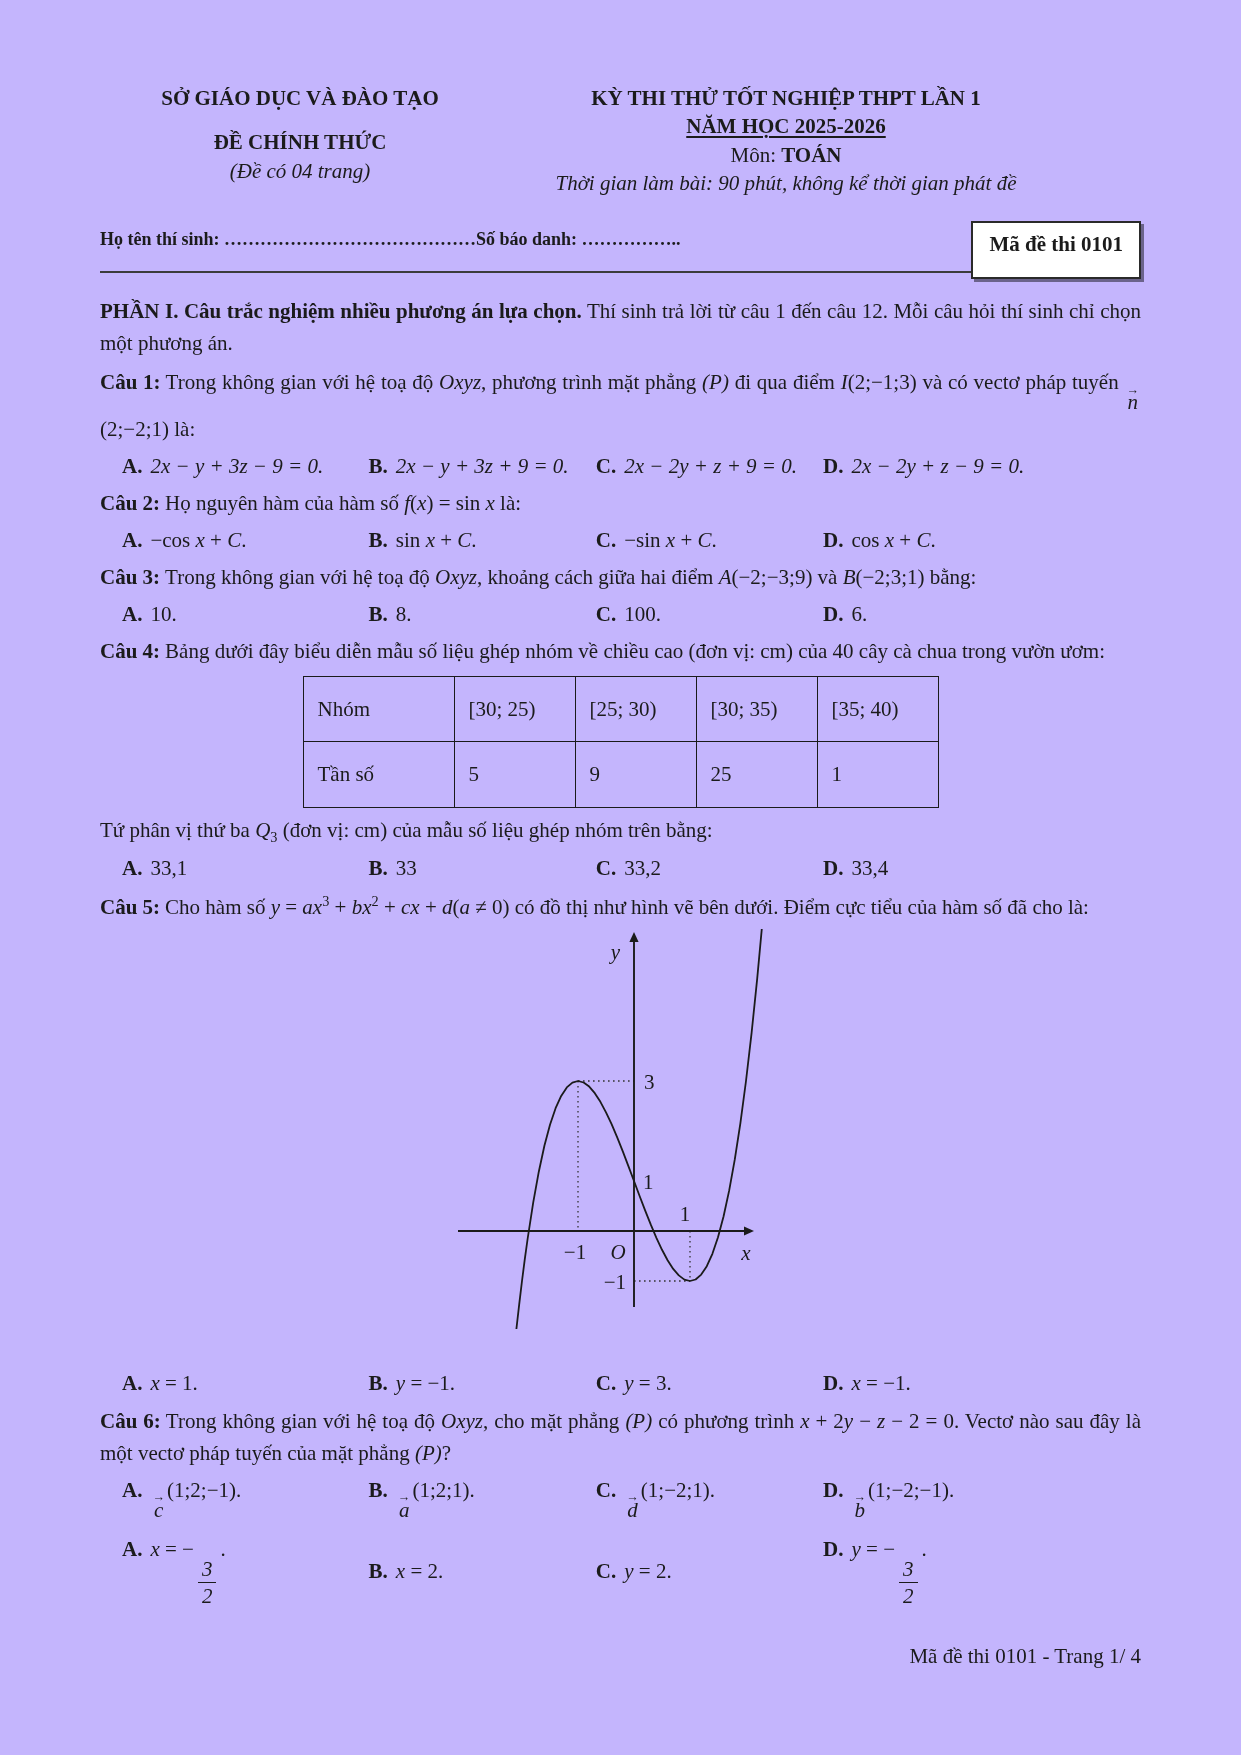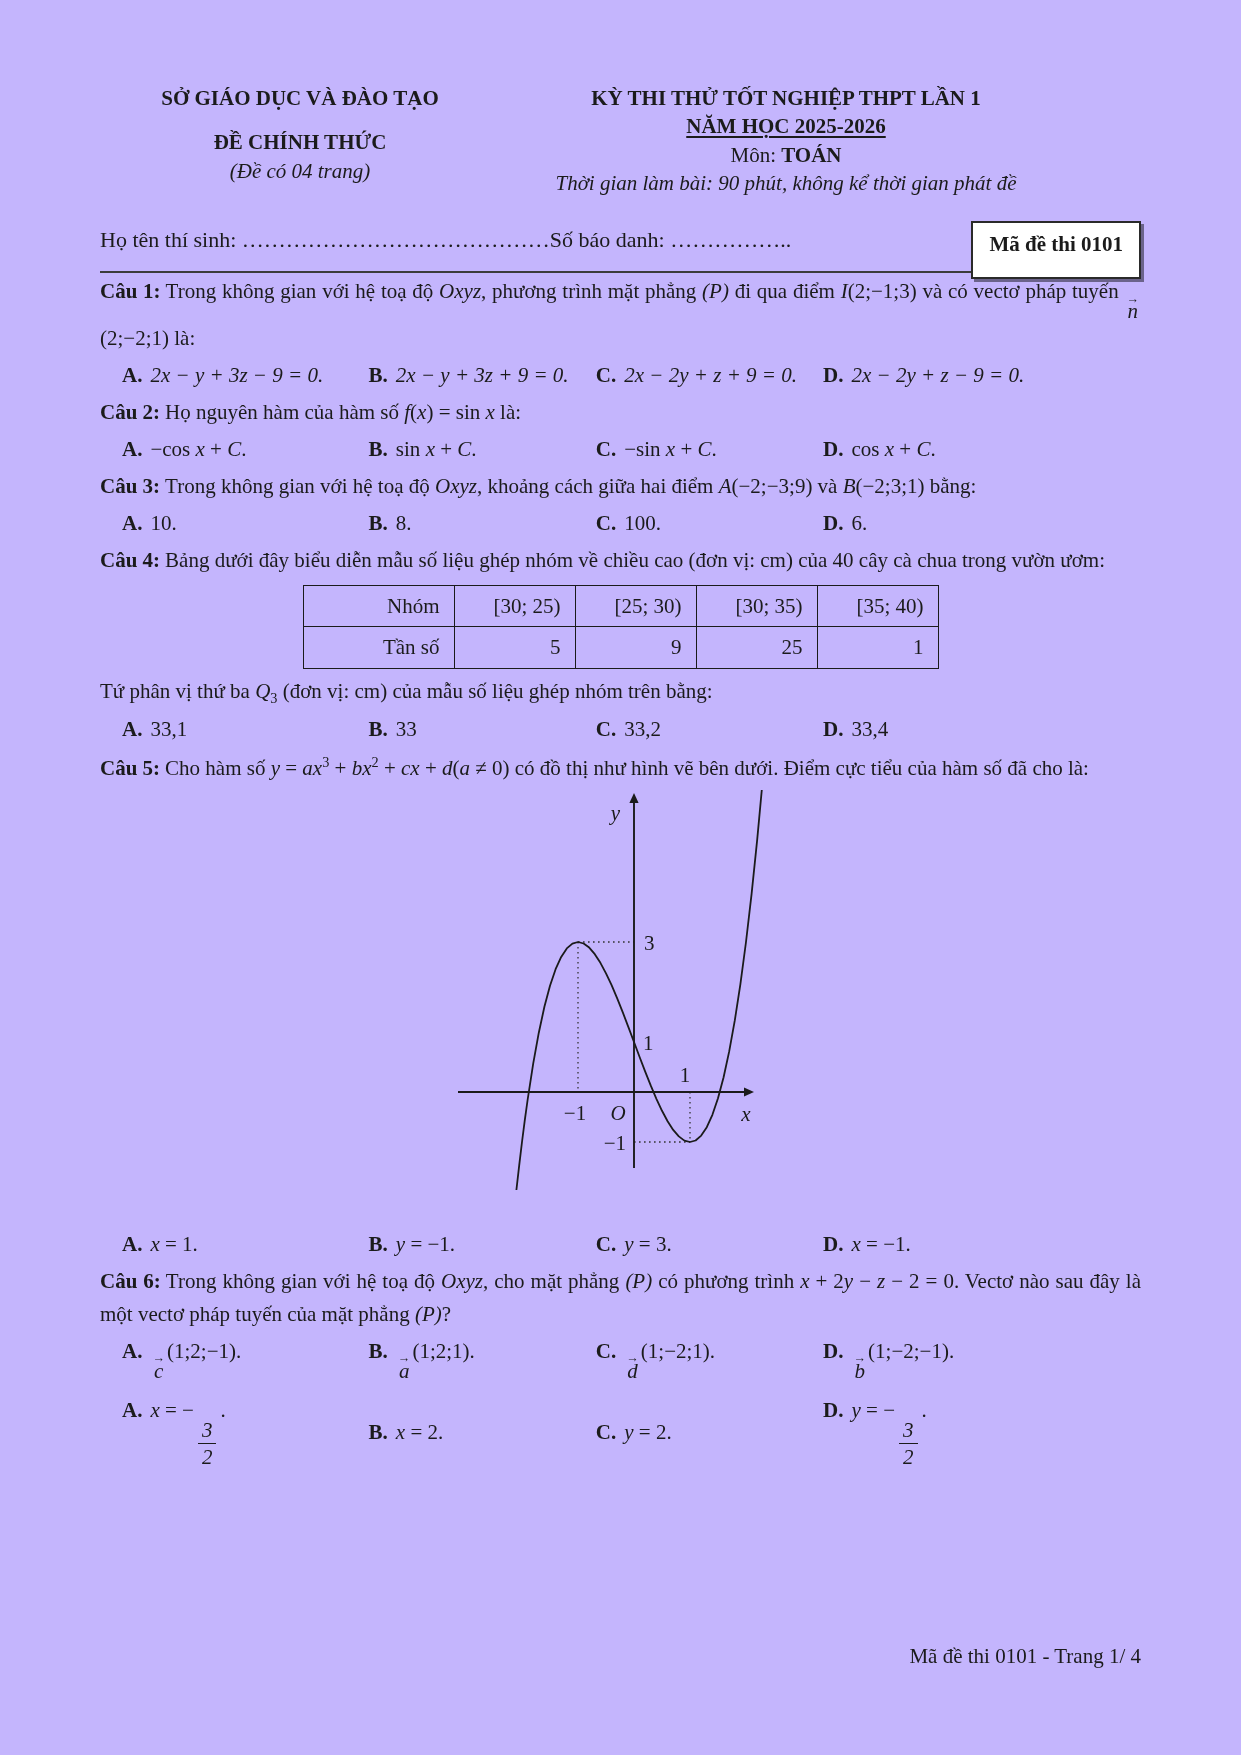--- a/index.html
+++ b/index.html
@@ -10,21 +10,21 @@
   .it{font-style:italic}
   .ul{text-decoration:underline;text-underline-offset:3px;text-decoration-thickness:2px}
   
   .header{display:flex;align-items:flex-start}
   .header-left{margin-left:30px;width:340px;text-align:center}
   .header-right{width:620px;text-align:center;margin-left:6px}
   .hl{line-height:1.35}
   .exam-type{margin-top:16px}
   
   .candidate-row{display:flex;align-items:center;justify-content:space-between;margin-top:24px}
-  .candidate-text{font-weight:400;font-size:22px;white-space:nowrap}
+  .candidate-text{font-weight:700;font-size:18px;white-space:nowrap}
   .code-box{font-weight:700;border:2.2px solid #2a2a2a;padding:5px 16px 16px;margin-bottom:-20px;
             background:#fff;box-shadow:3px 3px 0 rgba(0,0,0,.45);position:relative;z-index:2}
   hr.sep{border:none;border-top:2.4px solid #3c3c3c;margin:12px 0 0}
   
   .intro{margin:22px 0 6px;text-align:justify}
   .question{margin-top:2px}
   .stem{margin:2px 0;text-align:justify}
   .qlabel{font-weight:700;margin-right:5px}
   .options{display:grid;grid-template-columns:24.2% 22.3% 22.3% 1fr;padding-left:22px;margin:4px 0 5px;align-items:center}
   .okey{font-weight:700;margin-right:8px}
@@ -33,21 +33,21 @@
   .frac{display:inline-flex;flex-direction:column;align-items:center;vertical-align:-0.95em;
         line-height:1.25;margin:0 4px;font-style:italic}
   .fnum{border-bottom:1.6px solid #1b1b1b;padding:0 4px}
   .fden{padding:0 4px}
   
   .vec{display:inline-flex;flex-direction:column;align-items:center;vertical-align:-0.18em;line-height:1;margin:0 2px}
   .vec .var{font-size:.6em;line-height:.5;transform:translateY(1px)}
   .vec .vl{font-style:italic}
   
   .freq-table{border-collapse:collapse;margin:8px auto 6px}
-  .freq-table td{border:1.7px solid #1b1b1b;padding:4px 14px;text-align:right;height:30px;min-width:92px}
+  .freq-table td{border:1.7px solid #1b1b1b;padding:16px 14px;text-align:left;height:30px;min-width:92px}
   .freq-table td:first-child{min-width:122px}
   
   .fig-wrap{margin:6px 0 8px 354px}
   .gt{font-family:"Liberation Serif","DejaVu Serif",serif;font-size:21px;fill:#1b1b1b}
   .gi{font-style:italic}
   .footer{position:absolute;right:100px;top:1640px;font-size:21px}
 </style>
 </head>
 <body>
 
@@ -68,20 +68,21 @@
   </div>
 
   <div class="candidate-row">
     <div class="candidate-text">
       <span>Họ tên thí sinh</span><span>: ……………………………………</span><span>Số báo danh</span><span>: ……………..</span>
     </div>
     <div class="code-box">Mã đề thi 0101</div>
   </div>
   <hr class="sep">
 
+  <p class="intro"><b>PHẦN I. Câu trắc nghiệm nhiều phương án lựa chọn.</b><span> Thí sinh trả lời từ câu 1 đến câu 12. Mỗi câu hỏi thí sinh chỉ chọn một phương án.</span></p>
 
   <div class="question">
     <p class="stem"><b class="qlabel">Câu 1:</b><span><span>Trong không gian với hệ toạ độ </span><span class="it">Oxyz</span><span>, phương trình mặt phẳng </span><span class="it">(P)</span><span> đi qua điểm </span><span class="it">I</span><span>(2;−1;3) và có vectơ pháp tuyến </span><span class="vec">
             <span class="var">→</span>
             <span class="vl">n</span>
           </span><span>(2;−2;1) là:</span></span></p>
     <div class="options">
       <div class="opt"><b class="okey">A.</b><span><span class="it">2x − y + 3z − 9 = 0.</span></span></div>
       <div class="opt"><b class="okey">B.</b><span><span class="it">2x − y + 3z + 9 = 0.</span></span></div>
       <div class="opt"><b class="okey">C.</b><span><span class="it">2x − 2y + z + 9 = 0.</span></span></div>

